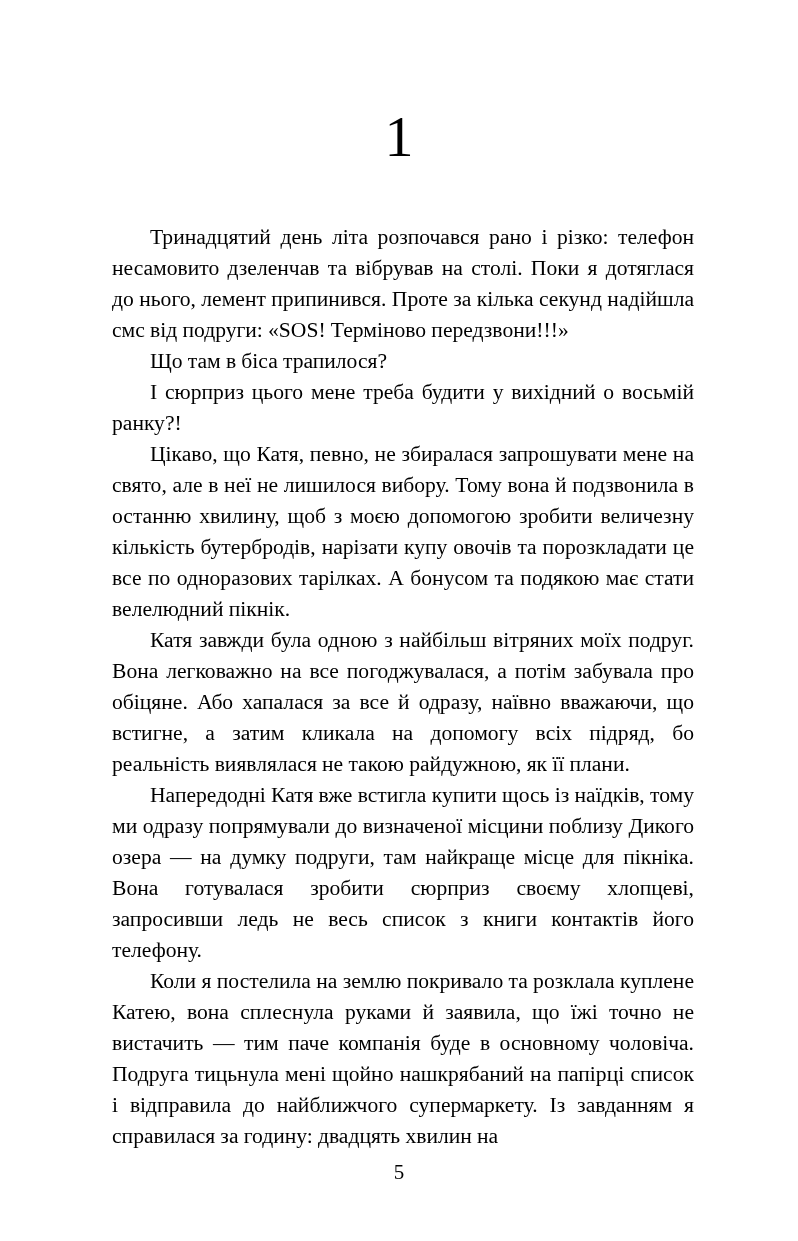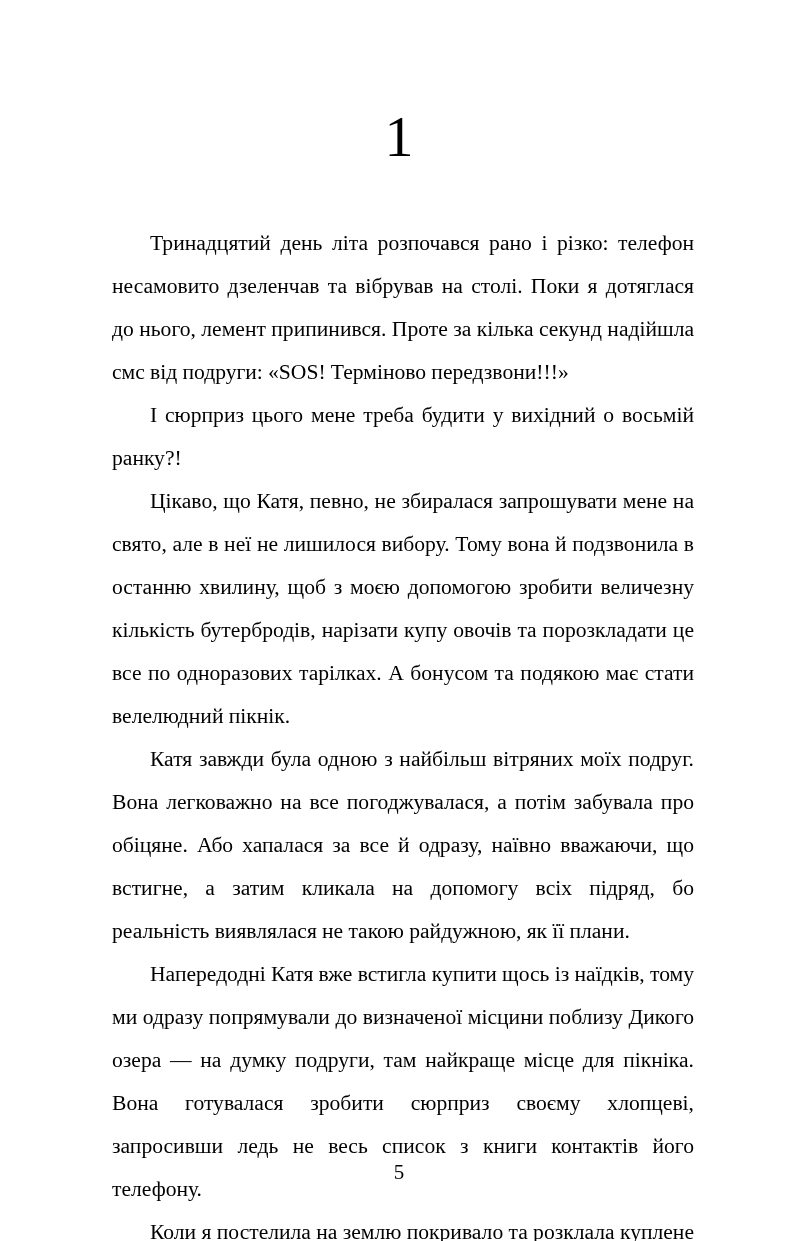--- a/index.html
+++ b/index.html
@@ -33,21 +33,21 @@
     font-family: "Liberation Serif", "DejaVu Serif", serif;
   }
   .body-text {
     margin: 0;
     padding: 0 104px 0 112px;
     padding-top: 56px;
   }
   .body-text p {
     margin: 0;
     font-size: 21.6px;
-    line-height: 43px;
+    line-height: 31px;
     text-align: justify;
     text-indent: 38px;
     hyphens: manual;
     word-spacing: -0.2px;
   }
   .page-number {
     position: absolute;
     left: 0;
     right: 0;
     bottom: 58px;
@@ -58,20 +58,21 @@
 </style>
 </head>
 <body>
 
 <div class="page">
 
   <div class="chapter-number">1</div>
 
   <div class="body-text">
     <p>Тринадцятий день літа розпочався рано і різко: теле­фон несамовито дзеленчав та вібрував на столі. Поки я до­тяглася до нього, лемент припинився. Проте за кілька се­кунд надійшла смс від подруги: «SOS! Терміново передзво­ни!!!»</p>
+    <p>Що там в біса трапилося?</p>
     <p>І сюрприз цього мене треба будити у вихідний о восьмій ранку?!</p>
     <p>Цікаво, що Катя, певно, не збиралася запрошувати ме­не на свято, але в неї не лишилося вибору. Тому вона й по­дзвонила в останню хвилину, щоб з моєю допомогою зро­бити величезну кількість бутербродів, нарізати купу овочів та порозкладати це все по одноразових тарілках. А бонусом та подякою має стати велелюдний пікнік.</p>
     <p>Катя завжди була одною з найбільш вітряних моїх по­друг. Вона легковажно на все погоджувалася, а потім забу­вала про обіцяне. Або хапалася за все й одразу, наївно вва­жаючи, що встигне, а затим кликала на допомогу всіх під­ряд, бо реальність виявлялася не такою райдужною, як її плани.</p>
     <p>Напередодні Катя вже встигла купити щось із наїдків, тому ми одразу попрямували до визначеної місцини по­близу Дикого озера — на думку подруги, там найкраще міс­це для пікніка. Вона готувалася зробити сюрприз своєму хлопцеві, запросивши ледь не весь список з книги контак­тів його телефону.</p>
     <p>Коли я постелила на землю покривало та розклала куплене Катею, вона сплеснула руками й заявила, що їжі точно не вистачить — тим паче компанія буде в основному чоловіча. Подруга тицьнула мені щойно нашкрябаний на папірці список і відправила до найближчого супермаркету. Із завданням я справилася за годину: двадцять хвилин на</p>
   </div>
 
   <div class="page-number">5</div>
 
 </div>

